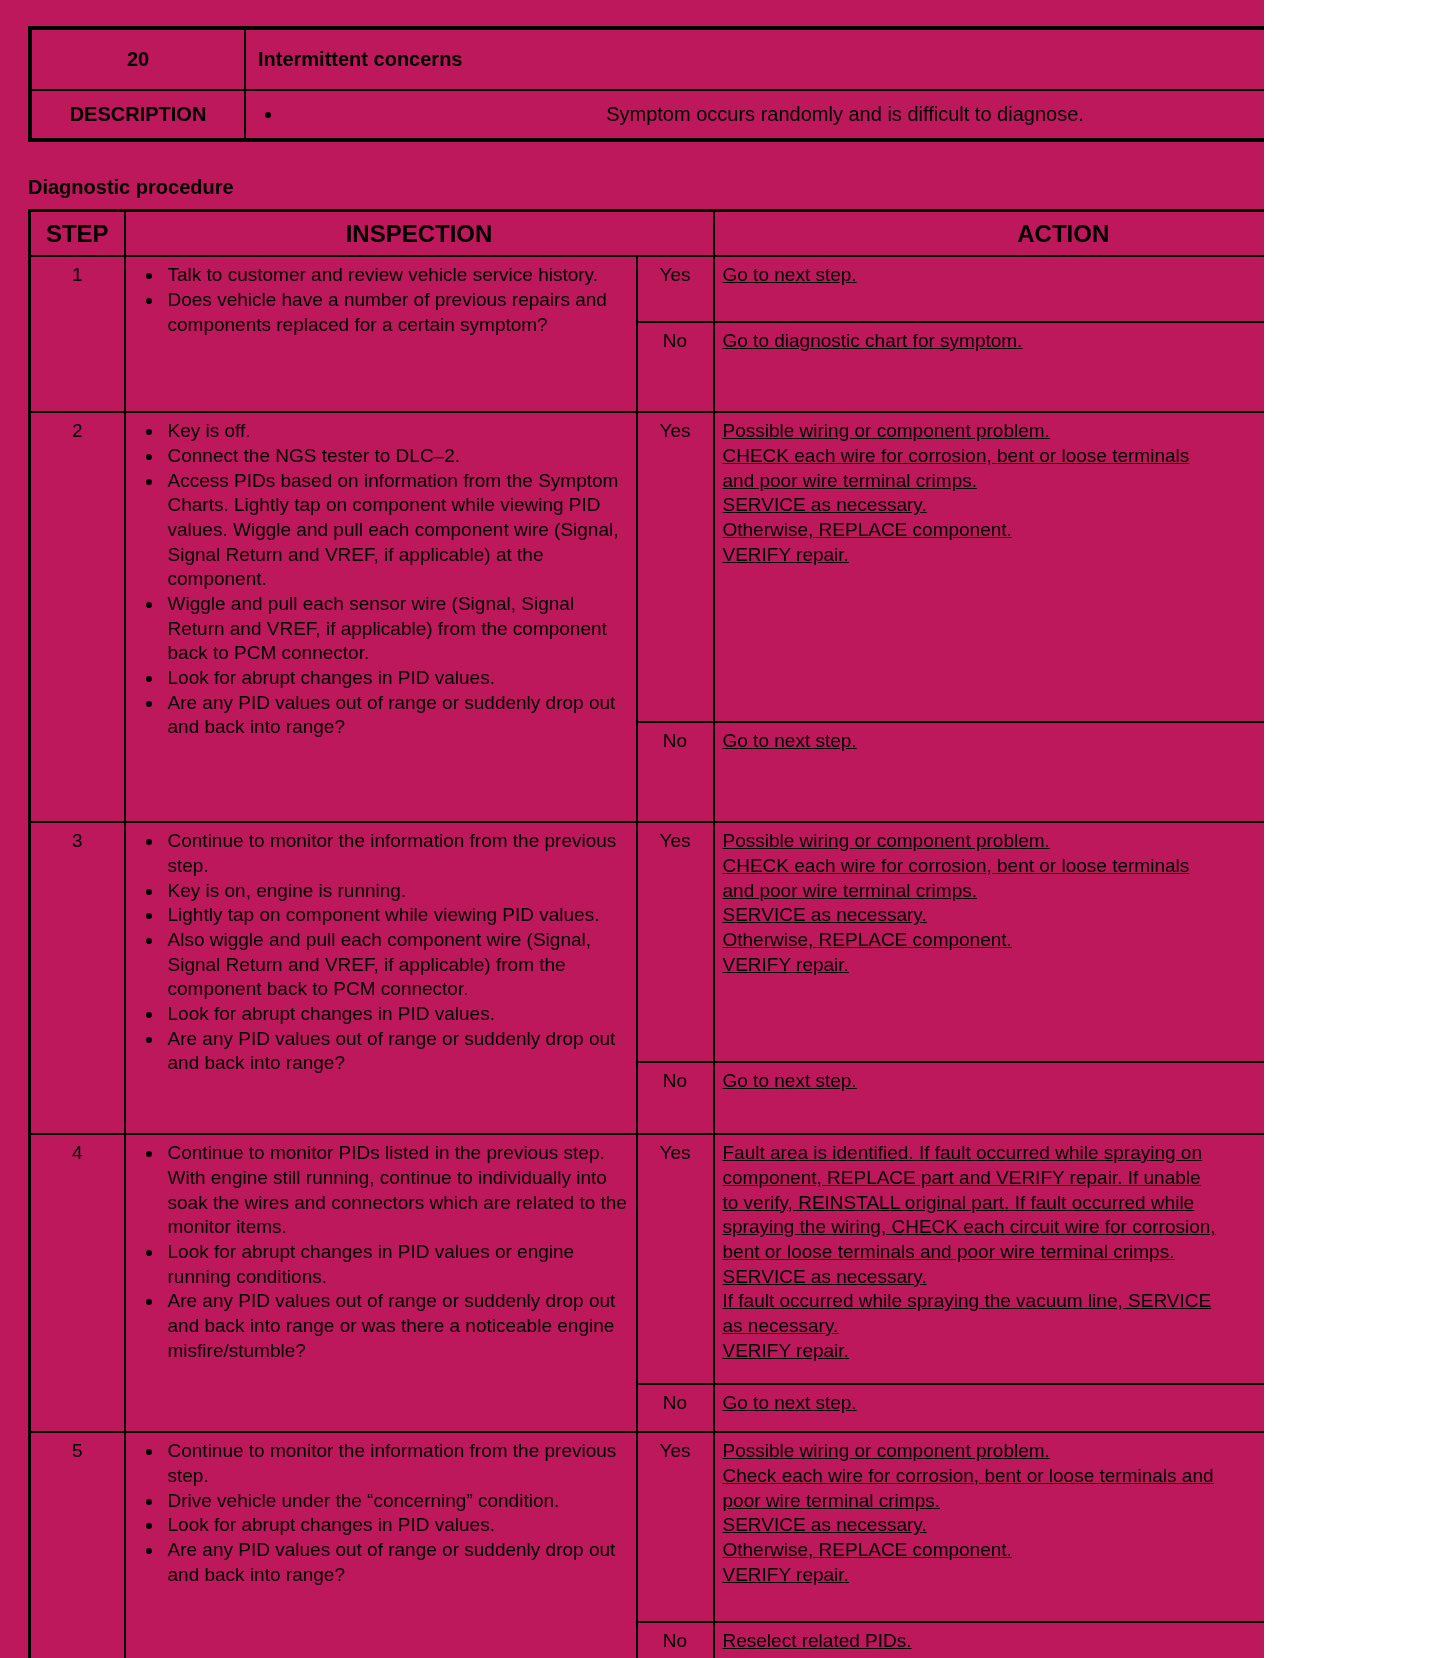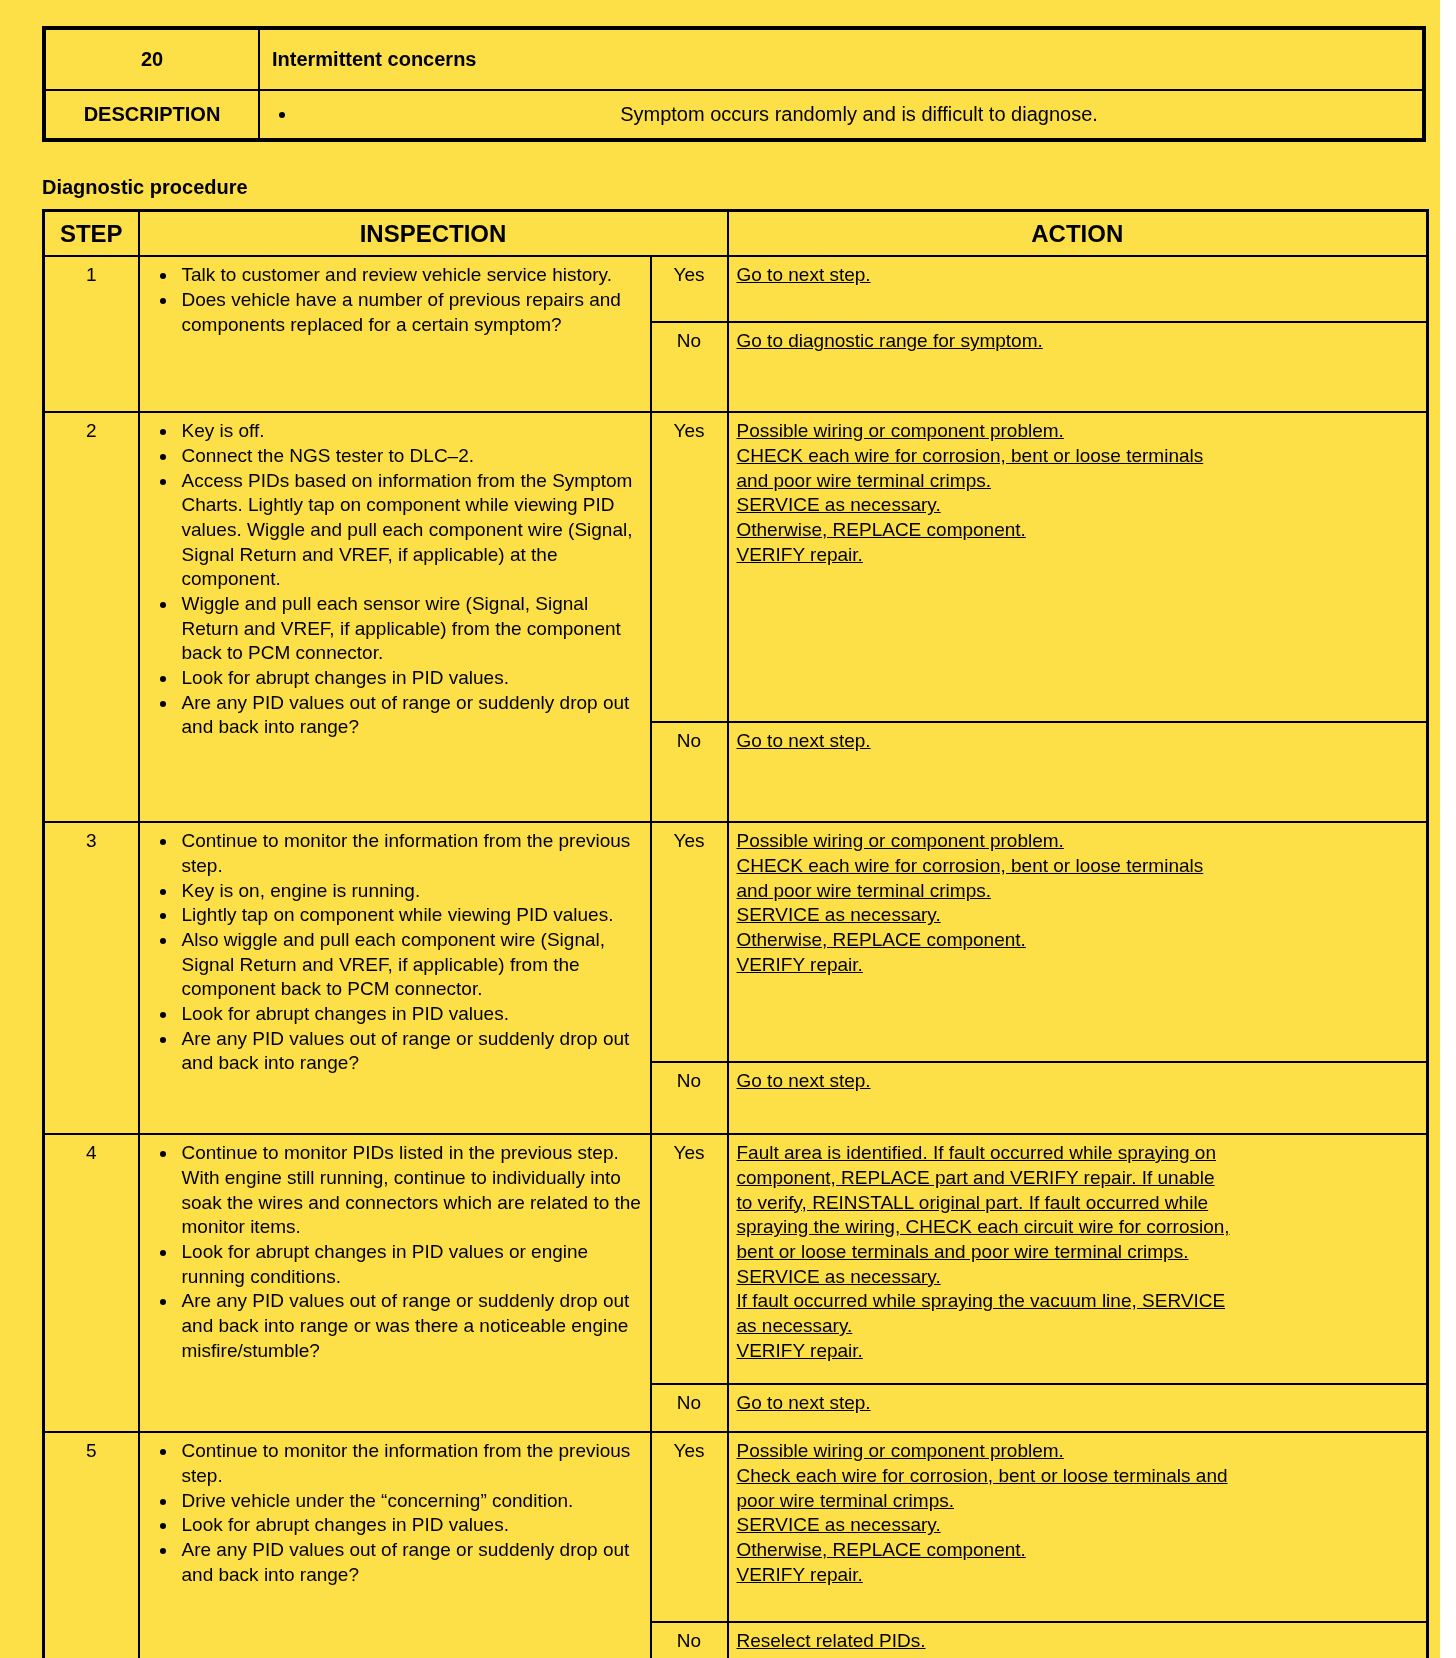--- a/index.html
+++ b/index.html
@@ -4,24 +4,24 @@
 <style>
   * { box-sizing: border-box; }
   html, body {
     margin: 0;
     padding: 0;
     background: #ffffff;
     color: #000000;
     font-family: "Liberation Sans", "DejaVu Sans", sans-serif;
   }
   .page {
-    width: 1440px;
+    width: 1264px;
     height: 1658px;
-    padding: 26px 32px 0 42px;
-    background: #fde047;
+    padding: 26px 32px 0 28px;
+    background: #be185d;
     overflow: hidden;
   }
   table {
     border-collapse: collapse;
     table-layout: fixed;
   }
   
   .sym-table {
     width: 1384px;
     border: 4px solid #000;
@@ -146,21 +146,21 @@
           <ul>
             <li>Talk to customer and review vehicle service history.</li>
             <li>Does vehicle have a number of previous repairs and components replaced for a certain symptom?</li>
           </ul>
         </td>
         <td class="yn-cell">Yes</td>
         <td class="act-cell">Go to next step.</td>
       </tr>
       <tr class="h-s1n">
         <td class="yn-cell">No</td>
-        <td class="act-cell">Go to diagnostic range for symptom.</td>
+        <td class="act-cell">Go to diagnostic chart for symptom.</td>
       </tr>
 
       <tr class="h-s2y">
         <td class="step-cell" rowspan="2">2</td>
         <td class="insp-cell" rowspan="2">
           <ul>
             <li>Key is off.</li>
             <li>Connect the NGS tester to DLC–2.</li>
             <li>Access PIDs based on information from the Symptom Charts. Lightly tap on component while viewing PID values. Wiggle and pull each component wire (Signal, Signal Return and VREF, if applicable) at the component.</li>
             <li>Wiggle and pull each sensor wire (Signal, Signal Return and VREF, if applicable) from the component back to PCM connector.</li>

